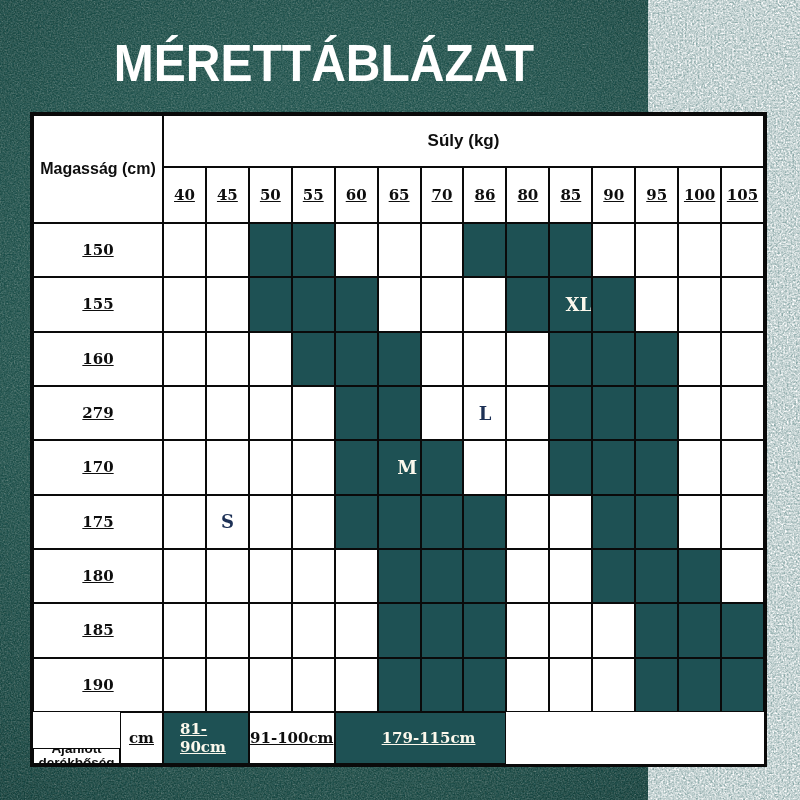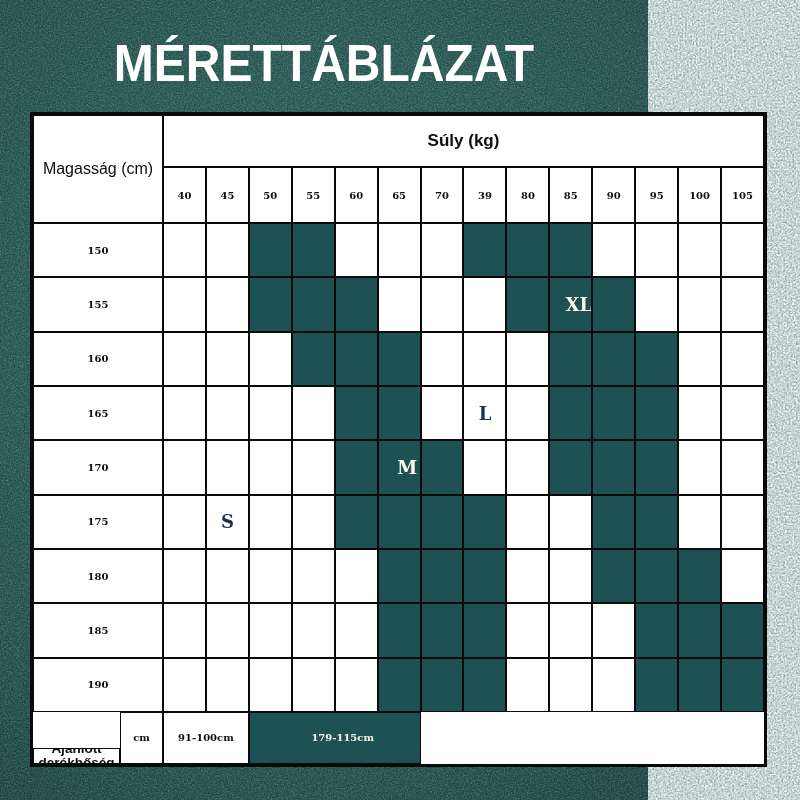--- a/index.html
+++ b/index.html
@@ -30,23 +30,23 @@
     display:grid;
     grid-template-columns:87px 43px repeat(14, 1fr);
     grid-template-rows:52px 56px repeat(9, 1fr) 52px;
   }
   .cell{
     border:1.4px solid var(--line);
     display:flex; align-items:center; justify-content:center;
     color:var(--ink); background:#ffffff; overflow:hidden;
   }
   .cell.dark{ background:var(--cell-dark);padding-left:16px; }
-  .corner{ grid-row:1 / 3; grid-column:1 / 3; font-weight:normal; font-size:16px; }
+  .corner{ grid-row:1 / 3; grid-column:1 / 3; font-weight:bold; font-size:16px; }
   .suly{ grid-column:3 / 17; font-weight:bold; font-size:17px; }
-  .serif{ font-family:"DejaVu Serif", serif; font-weight:bold; font-size:10px; }
+  .serif{ font-family:"DejaVu Serif", serif; font-weight:bold; font-size:15px;text-decoration:underline; }
   .size-letter{ font-family:"DejaVu Serif", serif; font-weight:bold; font-size:18px; }
   .size-letter.navy{ color:var(--navy); }
   .size-letter.light{ color:var(--light); }
   .footer-label{ font-weight:bold; font-size:13.5px; line-height:1.05; text-align:center; white-space:pre-line;margin-top:36px; }
   .range.dark{ color:var(--light); }
 </style>
 </head>
 <body>
 
 <div class="page">
@@ -68,21 +68,21 @@
   <div class="size-table">
       <div class="cell corner">Magasság (cm)</div>
       <div class="cell suly">Súly (kg)</div>
       <div class="cell serif">40</div>
       <div class="cell serif">45</div>
       <div class="cell serif">50</div>
       <div class="cell serif">55</div>
       <div class="cell serif">60</div>
       <div class="cell serif">65</div>
       <div class="cell serif">70</div>
-      <div class="cell serif">39</div>
+      <div class="cell serif">86</div>
       <div class="cell serif">80</div>
       <div class="cell serif">85</div>
       <div class="cell serif">90</div>
       <div class="cell serif">95</div>
       <div class="cell serif">100</div>
       <div class="cell serif">105</div>
       <div class="cell serif" style="grid-column: span 2;">150</div>
       <div class="cell "></div>
       <div class="cell "></div>
       <div class="cell dark"></div>
@@ -122,21 +122,21 @@
       <div class="cell dark"></div>
       <div class="cell dark"></div>
       <div class="cell "></div>
       <div class="cell "></div>
       <div class="cell "></div>
       <div class="cell dark"></div>
       <div class="cell dark"></div>
       <div class="cell dark"></div>
       <div class="cell "></div>
       <div class="cell "></div>
-      <div class="cell serif" style="grid-column: span 2;">165</div>
+      <div class="cell serif" style="grid-column: span 2;">279</div>
       <div class="cell "></div>
       <div class="cell "></div>
       <div class="cell "></div>
       <div class="cell "></div>
       <div class="cell dark"></div>
       <div class="cell dark"></div>
       <div class="cell "></div>
       <div class="cell ">
         <span class="size-letter navy">L</span>
       </div>
@@ -221,16 +221,17 @@
       <div class="cell dark"></div>
       <div class="cell "></div>
       <div class="cell "></div>
       <div class="cell "></div>
       <div class="cell dark"></div>
       <div class="cell dark"></div>
       <div class="cell dark"></div>
       <div class="cell footer-label">Ajánlott
 derékbőség</div>
       <div class="cell serif">cm</div>
+      <div class="cell serif range dark" style="grid-column: span 2;">81-90cm</div>
       <div class="cell serif range" style="grid-column: span 2;">91-100cm</div>
       <div class="cell serif range dark" style="grid-column: span 4;">179-115cm</div>
     </div>
 </div>
 
 </body></html>

